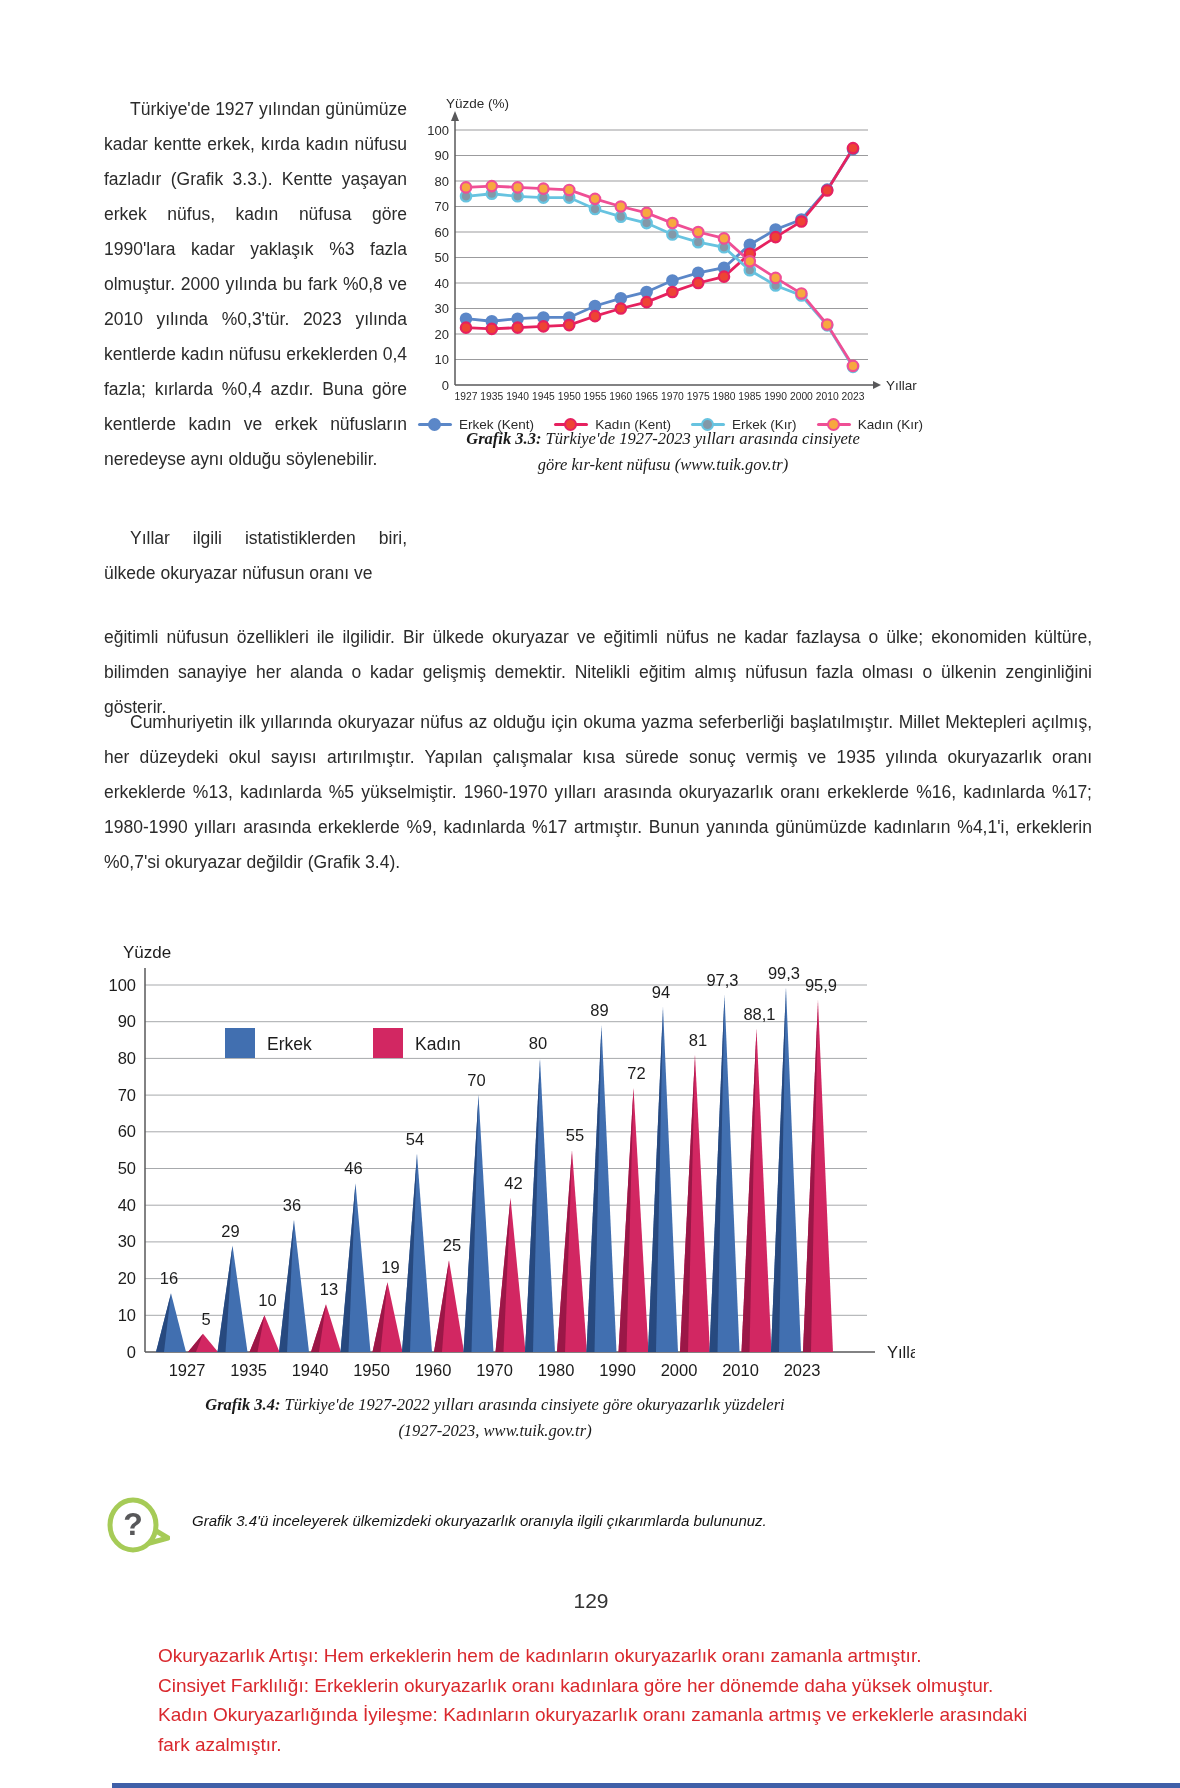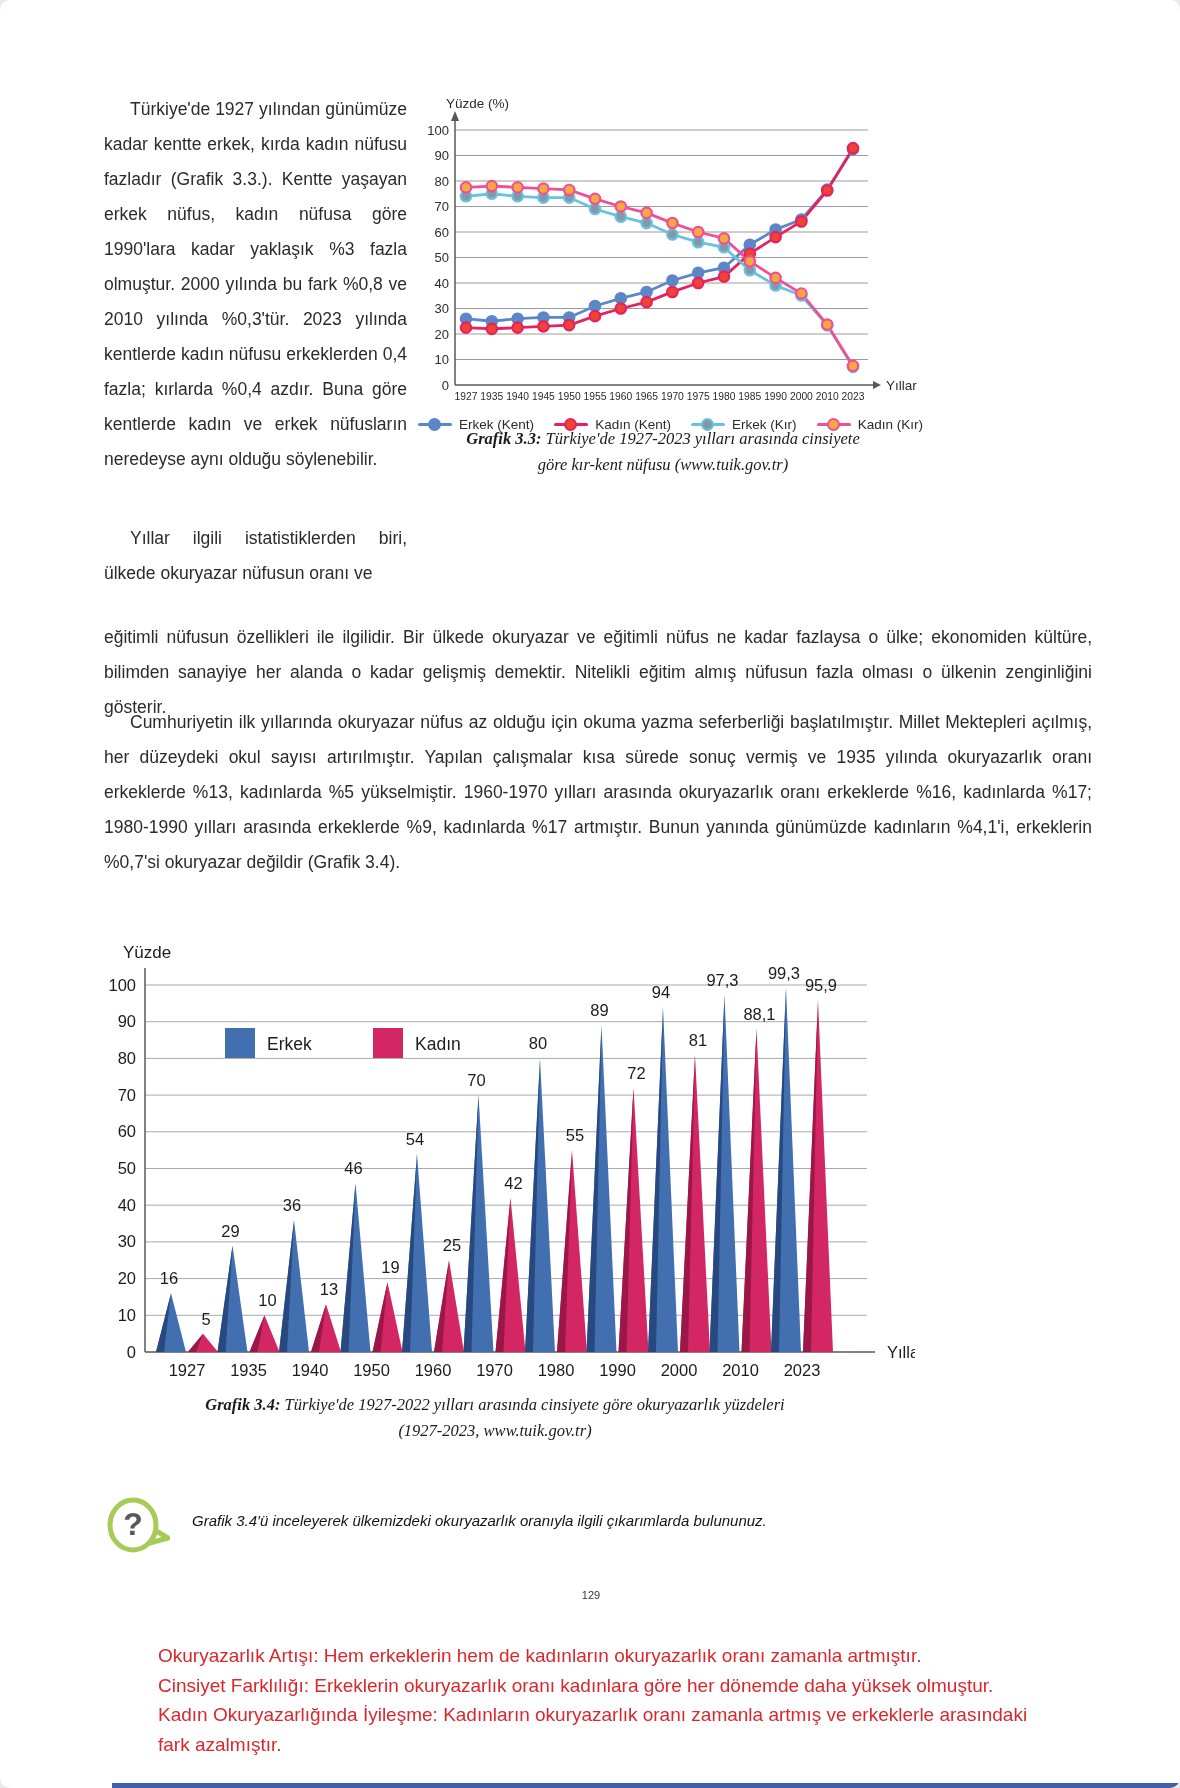--- a/index.html
+++ b/index.html
@@ -1,20 +1,19 @@
 <!DOCTYPE html>
 <html><head>
 <meta charset="utf-8">
 <style>
   html,body{margin:0;padding:0;background:#e9e9e9;}
   .page{
     position:relative;width:1180px;height:1788px;background:#ffffff;
     overflow:hidden;font-family:"Liberation Sans",sans-serif;color:#2b2b2b;
     margin:0 auto;
-    border-radius:10px;
   }
   
   .bodytext{font-size:17.5px;line-height:35px;text-align:justify;color:#2b2b2b;}
   .indent{text-indent:26px;}
   .p1{position:absolute;left:104px;top:92px;width:303px;}
   .p2lead{position:absolute;left:104px;top:521px;width:303px;}
   .p2cont{position:absolute;left:104px;top:600px;width:988px;margin-top:20px;}
   .p3{position:absolute;left:104px;top:705px;width:988px;}
 
   
@@ -41,21 +40,21 @@
 
   
   .q-icon{position:absolute;left:106px;top:1494px;width:64px;height:66px;}
   .q-text{
     position:absolute;left:192px;top:1512px;width:930px;
     font-size:15px;font-style:italic;color:#141414;
   }
 
   
   .page-num{position:absolute;left:556px;top:1589px;width:70px;text-align:center;
-    font-size:11px;color:#333;z-index:1;}
+    font-size:21px;color:#333;z-index:1;}
   .red{color:#d9282d;font-size:19px;z-index:2;}
   .red-intro{position:absolute;left:158px;top:1585px;white-space:nowrap;}
   .red-lines{position:absolute;left:158px;top:1641px;line-height:29.5px;}
   .red-lines div{white-space:nowrap;}
 
   .bottom-strip{position:absolute;left:112px;bottom:0;width:1068px;height:5px;background:#3f5fa8;}
 
   svg text{font-family:"Liberation Sans",sans-serif;}
 </style>
 </head>

